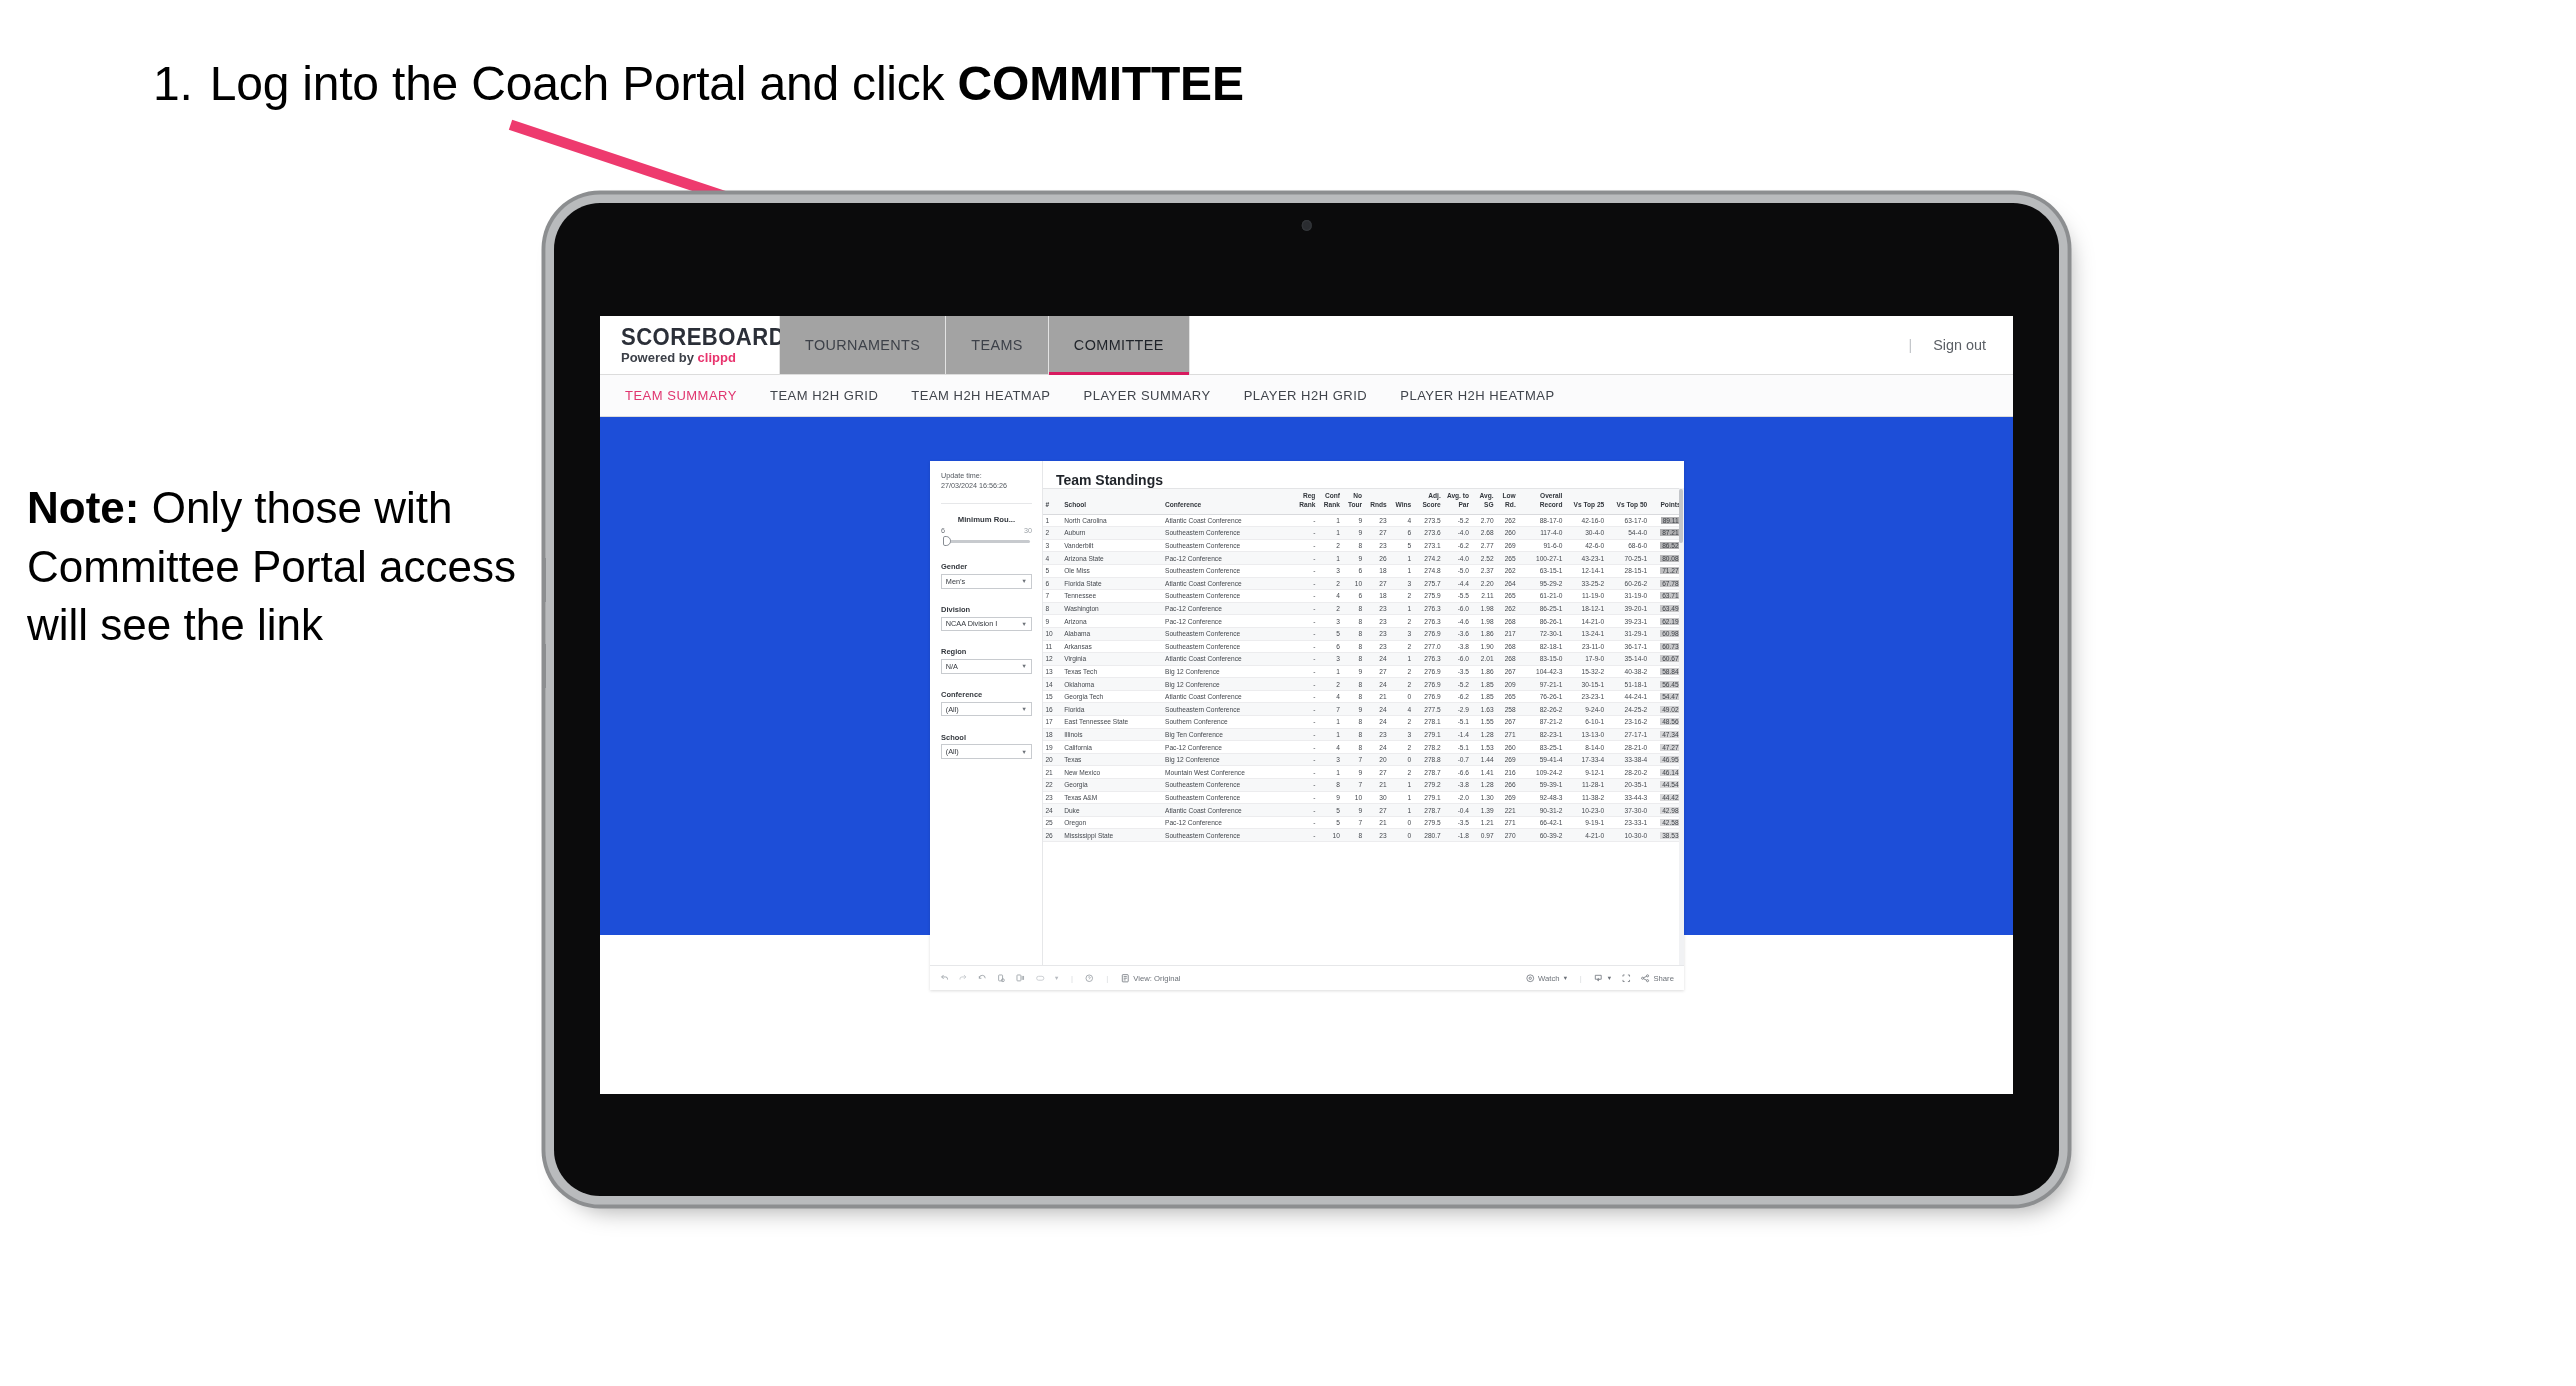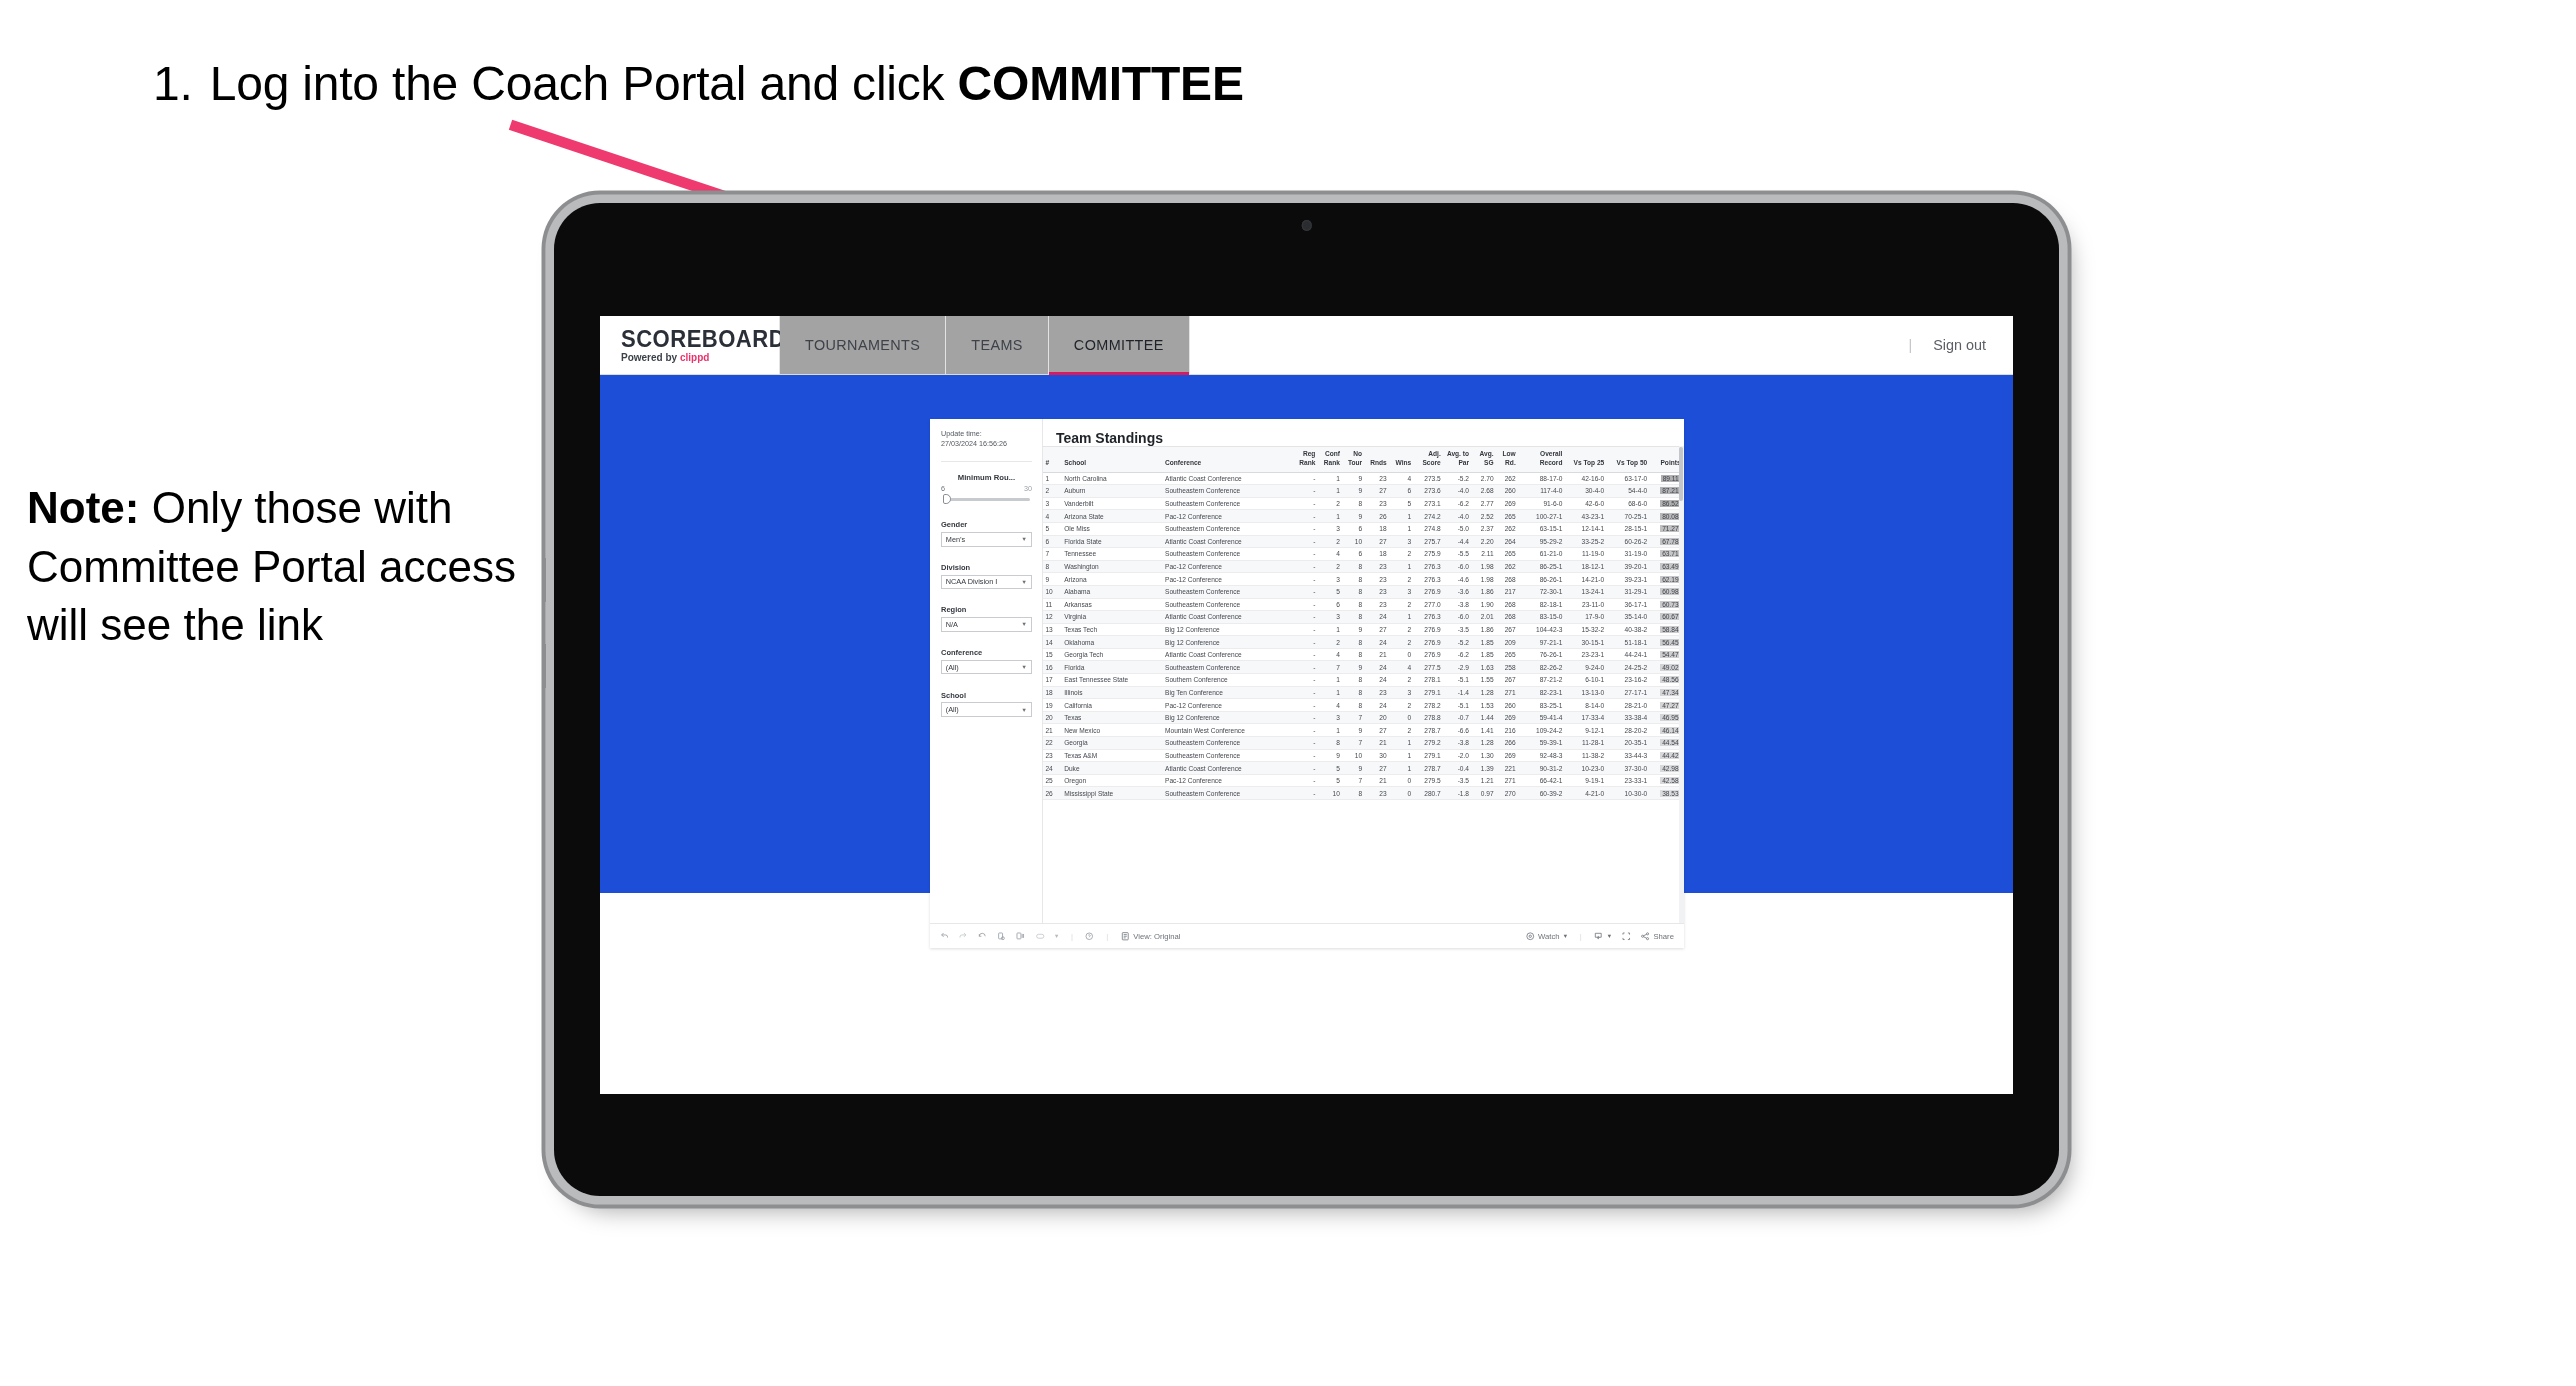--- a/index.html
+++ b/index.html
@@ -65,21 +65,21 @@
   #brand {
     width:180px; border-right:1px solid #e3e3e3;
     display:flex; flex-direction:column; justify-content:center;
     padding-left:21px;
   }
   #brand-title {
     font-family:"Liberation Sans Narrow","Liberation Sans", sans-serif;
     font-weight:bold; font-size:24px; letter-spacing:0.5px;
     color:#2b2f38; line-height:1; transform:scaleX(0.92); transform-origin:left;
   }
-  #brand-sub { font-size:10px; color:#3c4048; margin-top:1px; font-weight:bold; }
+  #brand-sub { font-size:13px; color:#3c4048; margin-top:1px; font-weight:bold; }
   #brand-sub .clippd { color:#e8336d; }
   .topnav {
     display:flex; align-items:center; padding:0 25px;
     font-size:14.4px; color:#3d4149; letter-spacing:0.4px;
     border-right:1px solid #e3e3e3; cursor:pointer;
     position:relative; background:#a3a3a3;
   }
   .topnav.active { color:#1f2329; }
   .topnav.active::after {
     content:""; position:absolute; left:0; right:0; bottom:-1px;
@@ -224,20 +224,28 @@
       <div class="topnav active">
           <span>COMMITTEE</span>
         </div>
       <div id="topnav-spacer"></div>
       <div id="signout-wrap">
         <span id="signout-divider">|</span>
         <span>Sign out</span>
       </div>
     </div>
 
+    <div id="subnav">
+      <div class="subtab active">TEAM SUMMARY</div>
+      <div class="subtab">TEAM H2H GRID</div>
+      <div class="subtab">TEAM H2H HEATMAP</div>
+      <div class="subtab">PLAYER SUMMARY</div>
+      <div class="subtab">PLAYER H2H GRID</div>
+      <div class="subtab">PLAYER H2H HEATMAP</div>
+    </div>
 
     <div id="viz-canvas">
       <div id="viz-card">
         <div id="viz-body">
 
           <div id="filters">
             <div id="update-time">
               <div>Update time:</div>
               <div>27/03/2024 16:56:26</div>
             </div>

